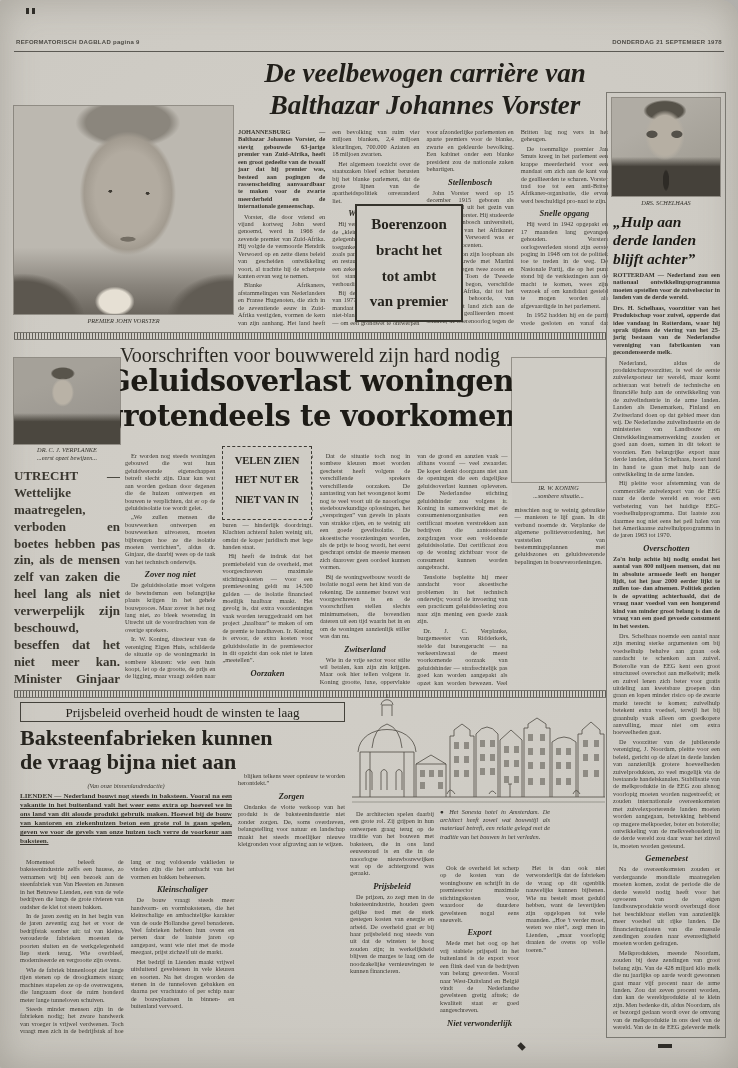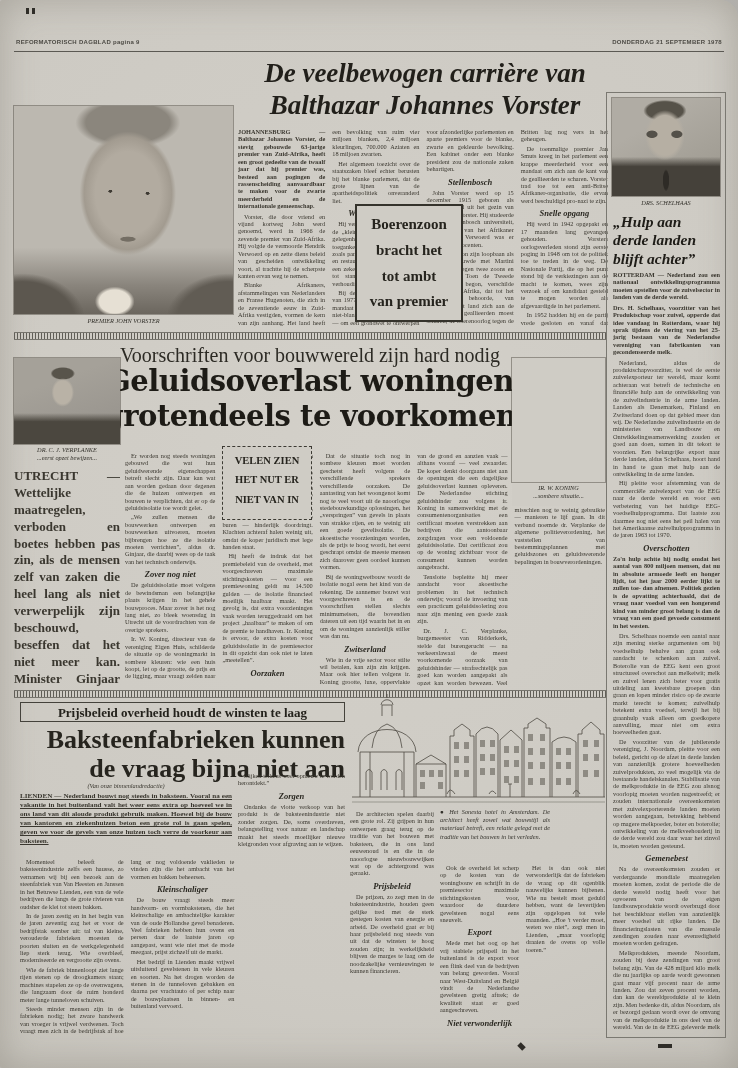--- a/index.html
+++ b/index.html
@@ -31,23 +31,23 @@
   .cols4 { column-count:4; column-gap:7px; column-fill:auto; }
   .cols3 { column-count:3; column-gap:7px; column-fill:auto; }
   .cols5 { column-count:5; column-gap:7px; column-fill:auto; }
   .cols2 { column-count:2; column-gap:7px; column-fill:auto; }
 
   
   .v-headline { text-align:center; font-style:italic; font-weight:bold; font-size:27px; line-height:1.18; color:#211f1a; }
   .g-kicker  { text-align:center; font-size:20px; color:#2c2a24; }
   .g-headline{ text-align:center; font-weight:bold; font-size:29px; line-height:1.22; color:#1d1b16;
                font-family:"DejaVu Serif", serif; letter-spacing:-.5px; }
-  .b-kicker  { text-align:center; font-weight:bold; font-size:13px; color:#24221c;
+  .b-kicker  { text-align:center; font-weight:normal; font-size:13px; color:#24221c;
                border:1px solid #44423b; padding-top:2px; }
-  .b-headline{ text-align:right; font-weight:bold; font-size:26px; line-height:1.1; color:#26241e; }
+  .b-headline{ text-align:left; font-weight:bold; font-size:22px; line-height:1.1; color:#26241e; }
   .byline    { text-align:center; font-style:italic; font-size:6.3px; color:#3a372f; }
 
   
   .cap { text-align:center; font-style:italic; font-size:6.3px; line-height:1.3; color:#33312b; }
 
   
   .photo { box-shadow:0 0 0 1px rgba(70,66,58,.45); }
   .photo-vorster { background:
       radial-gradient(3px 2px at 44% 41%, #3e3a33 0 60%, transparent 75%),
       radial-gradient(3px 2px at 61% 42%, #3e3a33 0 60%, transparent 75%),

